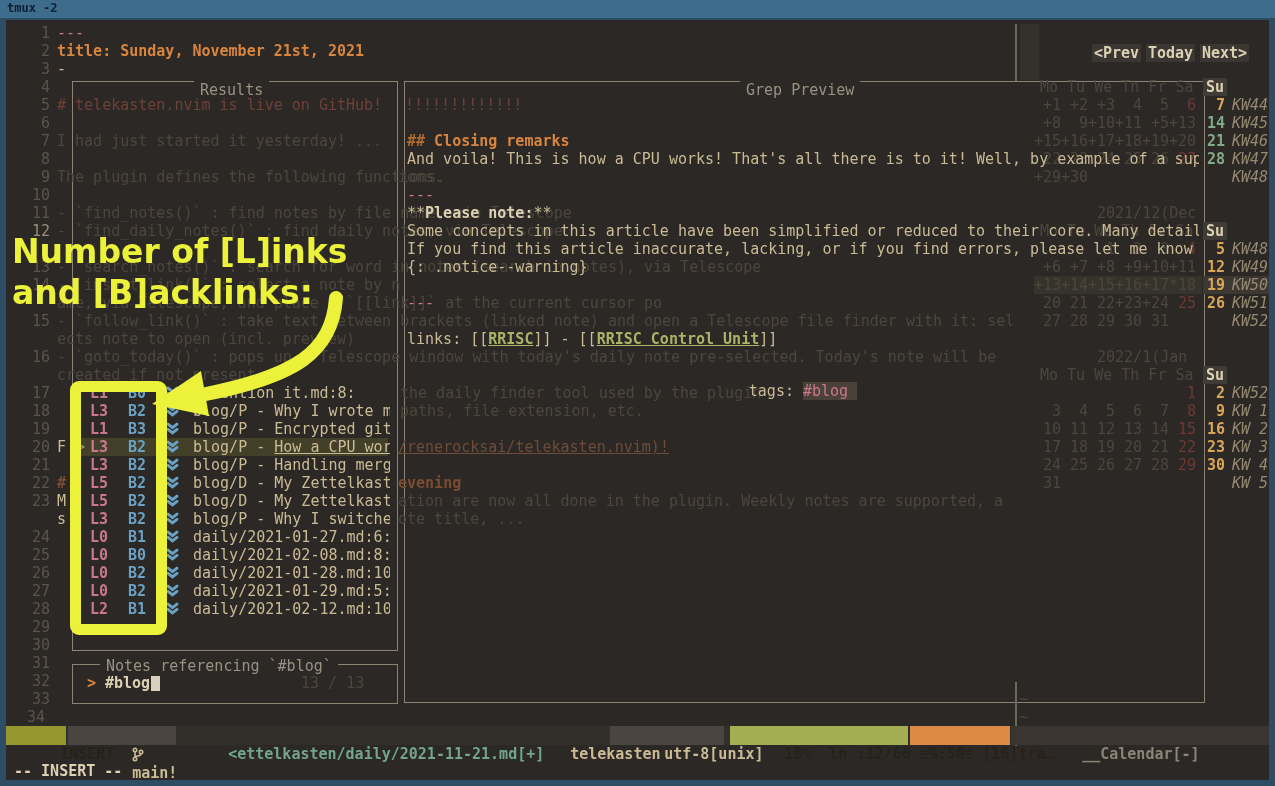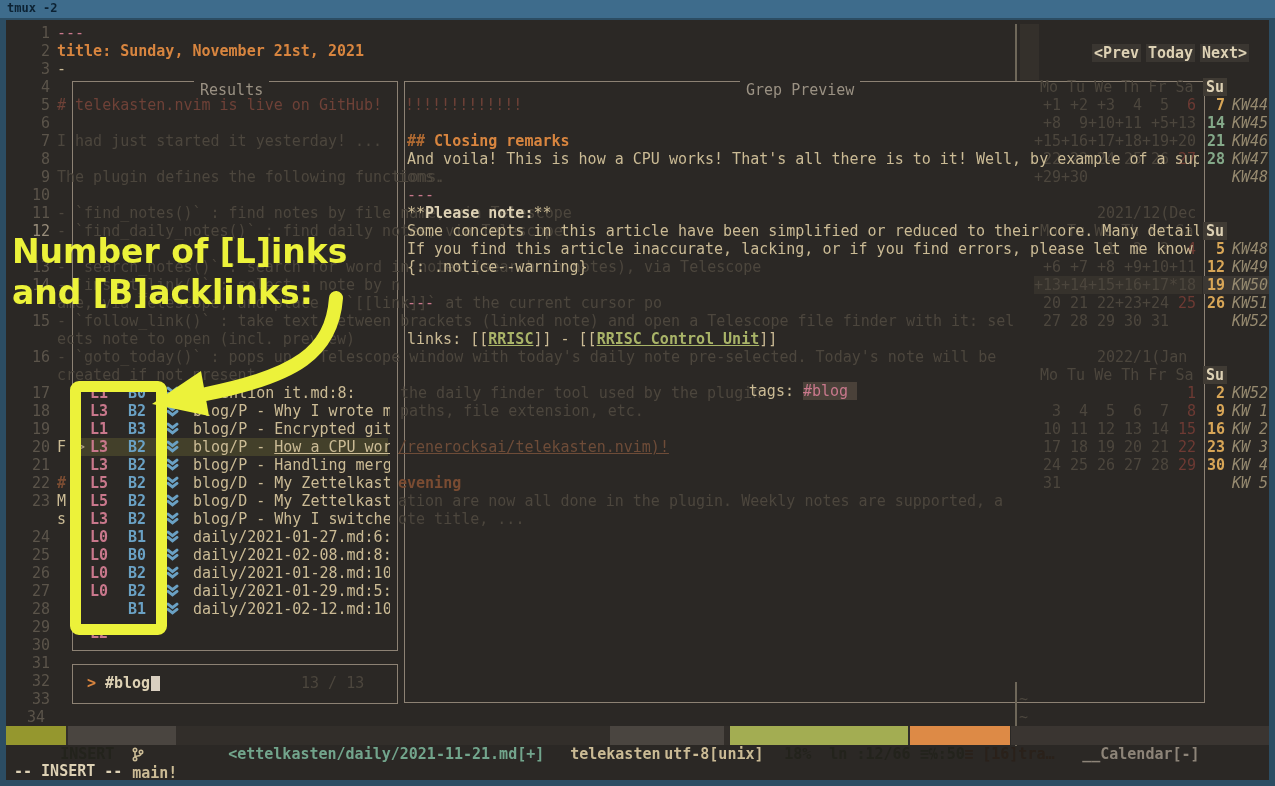--- a/index.html
+++ b/index.html
@@ -40,20 +40,21 @@
   <div class="titlebar">
     <span class="t">tmux -2</span>
   </div>
 
   <div class="term" id="term">
 
     <div class="border-box" id="results-box" style="left:66px;top:61px;width:324px;height:568px;"></div>
     <div class="boxtitle" style="left:188px;top:61px;">Results</div>
 
     <div class="border-box" style="left:66px;top:644px;width:324px;height:38px;"></div>
+    <div class="boxtitle" style="left:94px;top:637px;">Notes referencing `#blog`</div>
     <div class="mono orange" style="left:81px;top:654px;z-index:6;">&gt;</div>
     <div class="mono fgb" style="left:99px;top:654px;z-index:6;">#blog</div>
     <div style="position:absolute;left:145px;top:656px;width:9px;height:15px;background:#d9cfc0;z-index:7;"></div>
     <div class="mono dim" style="left:295px;top:654px;z-index:6;">13 / 13</div>
 
     <div class="border-box" style="left:398px;top:61px;width:799px;height:620px;"></div>
     <div class="boxtitle" style="left:734px;top:61px;">Grep Preview</div>
 
     <div style="position:absolute;left:1009px;top:4px;width:2px;height:57px;background:#6e6759;"></div>
     <div style="position:absolute;left:1009px;top:662px;width:2px;height:64px;background:#6e6759;"></div>
@@ -272,21 +273,21 @@
       <div class="mono pinkb" style="left: 84px; top: 562px; z-index: 3;">L0</div>
       <div class="mono blue" style="left: 122px; top: 562px; z-index: 3;">B2</div>
       <div class="mono " style="left: 160px; top: 564px; z-index: 3;"><svg width="13" height="14" viewBox="0 0 14 14">
           <g stroke="#6aa1c4" stroke-width="3.2" fill="none" stroke-linecap="round">
             <path d="M2.2 1.8 L7 5.6 L11.8 1.8"></path>
             <path d="M2.2 7.4 L7 11.2 L11.8 7.4"></path>
           </g>
         </svg></div>
       <div class="mono fg clip" style="left: 187px; top: 562px; width: 197px; z-index: 3;">daily/2021-01-29.md:5:</div>
       <div class="mono " style="left: 68px; top: 580px; width: 316px; height: 18px; z-index: 3;"></div>
-      <div class="mono pinkb" style="left: 84px; top: 580px; z-index: 3; margin-top: 24px;">L2</div>
+      <div class="mono pinkb" style="left: 84px; top: 580px; z-index: 3;">L2</div>
       <div class="mono blue" style="left: 122px; top: 580px; z-index: 3;">B1</div>
       <div class="mono " style="left: 160px; top: 582px; z-index: 3;"><svg width="13" height="14" viewBox="0 0 14 14">
           <g stroke="#6aa1c4" stroke-width="3.2" fill="none" stroke-linecap="round">
             <path d="M2.2 1.8 L7 5.6 L11.8 1.8"></path>
             <path d="M2.2 7.4 L7 11.2 L11.8 7.4"></path>
           </g>
         </svg></div>
       <div class="mono fg clip" style="left: 187px; top: 580px; width: 197px; z-index: 3;">daily/2021-02-12.md:10</div>
       <div class="mono clip" style="left: 401px; top: 130px; width: 792px; z-index: 4;"><span class="fg">And voila! This is how a CPU works! That's all there is to it! Well, by example of a sup</span></div>
       <div class="mono clip" style="left: 401px; top: 112px; width: 792px; z-index: 4;"><span class="orange2">## </span><span class="orange">Closing remarks</span></div>

